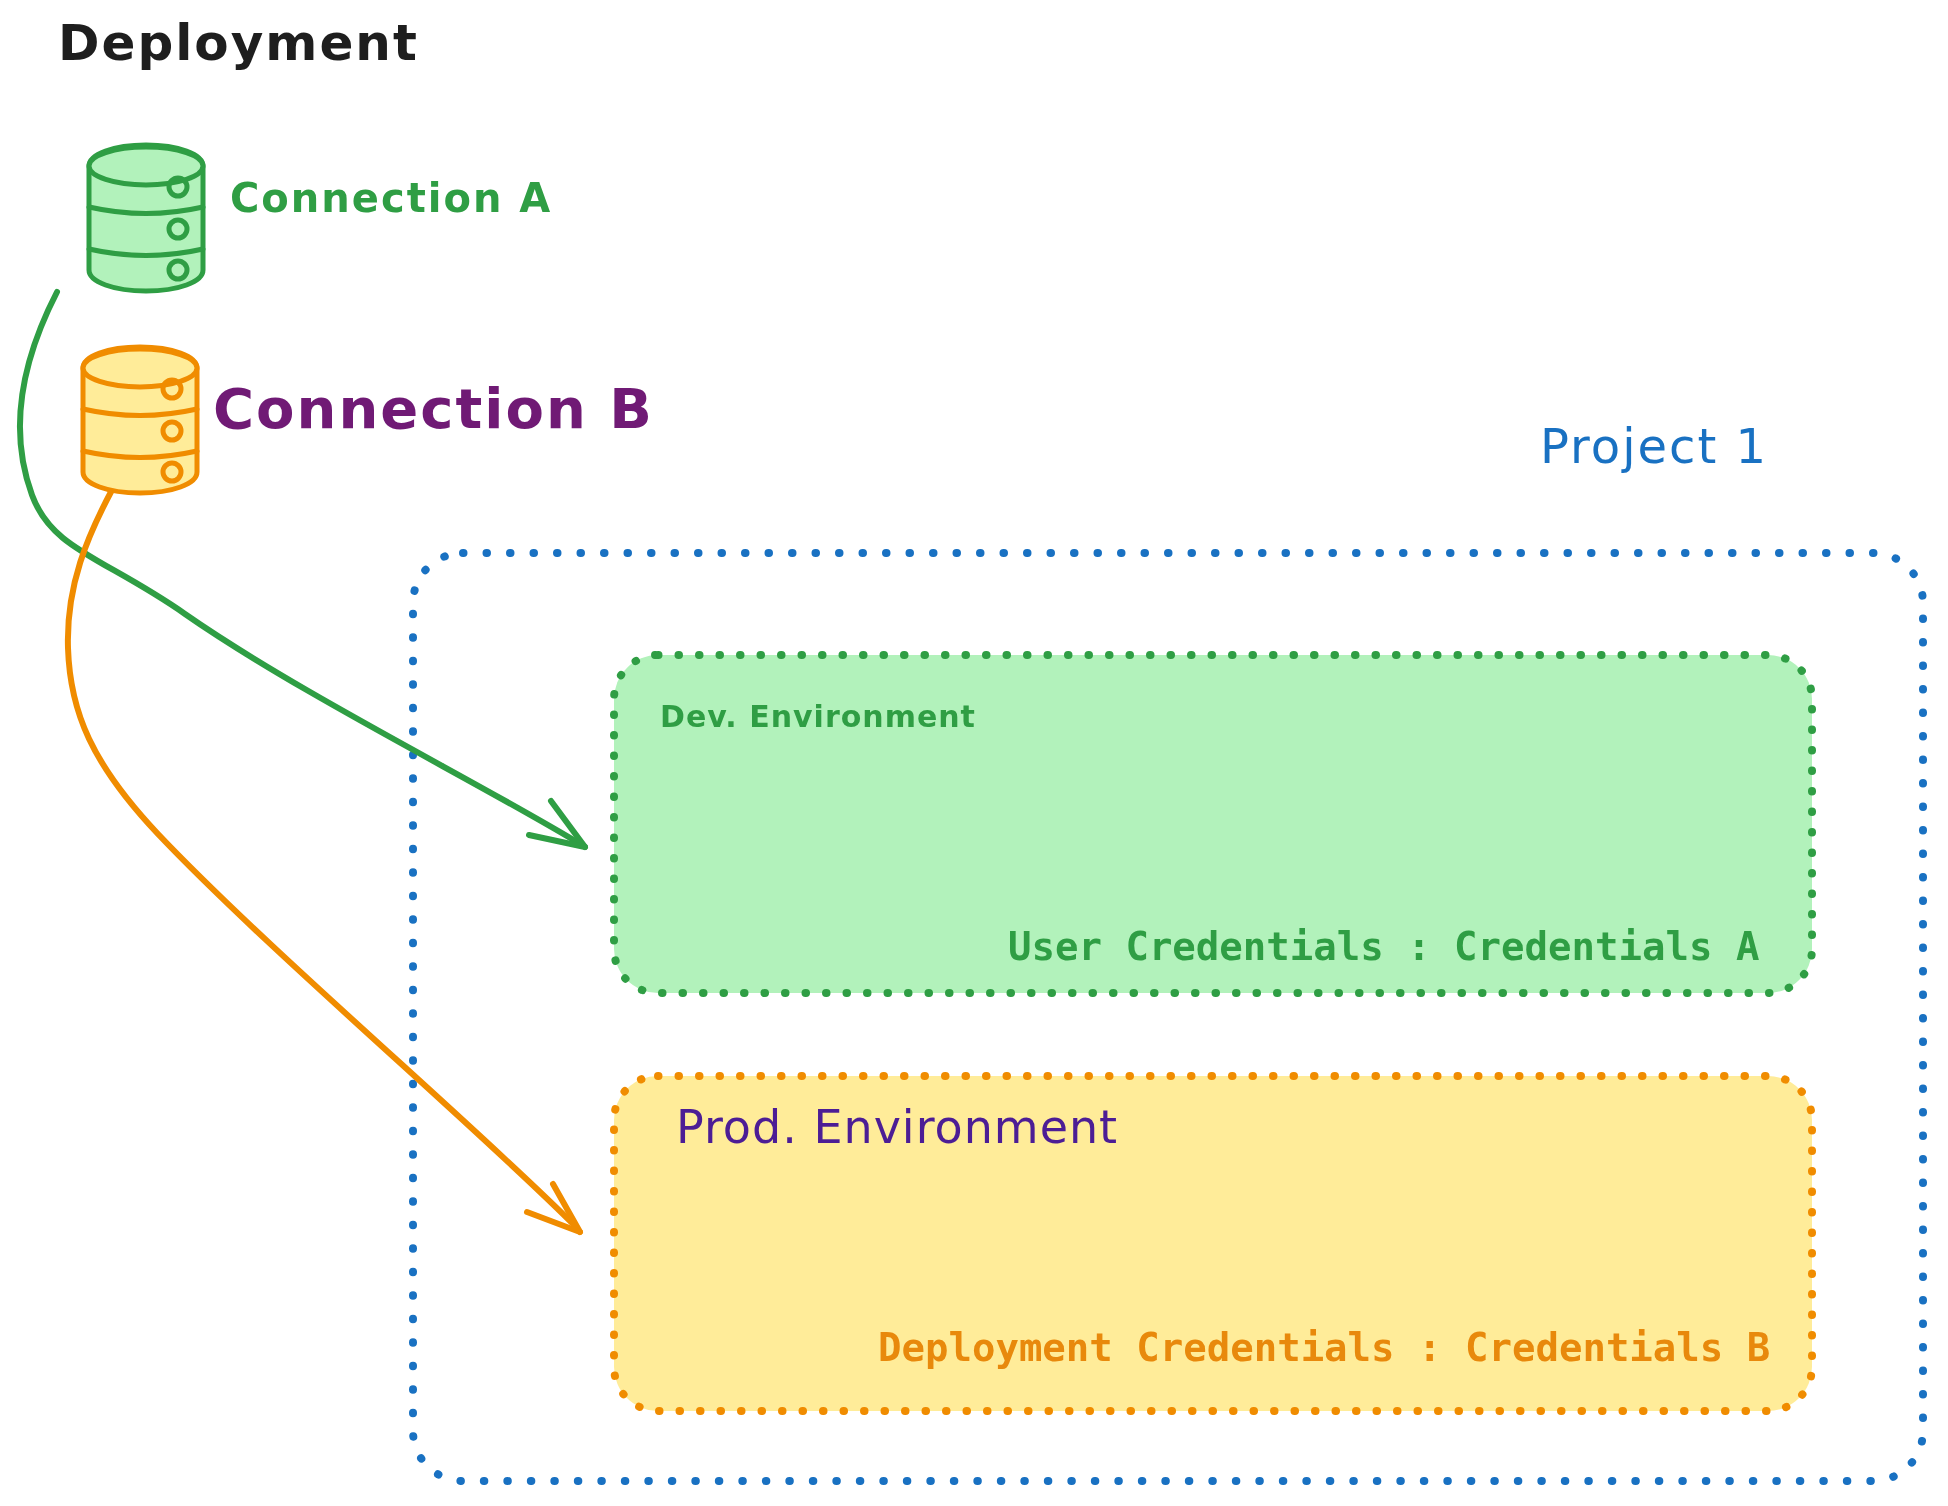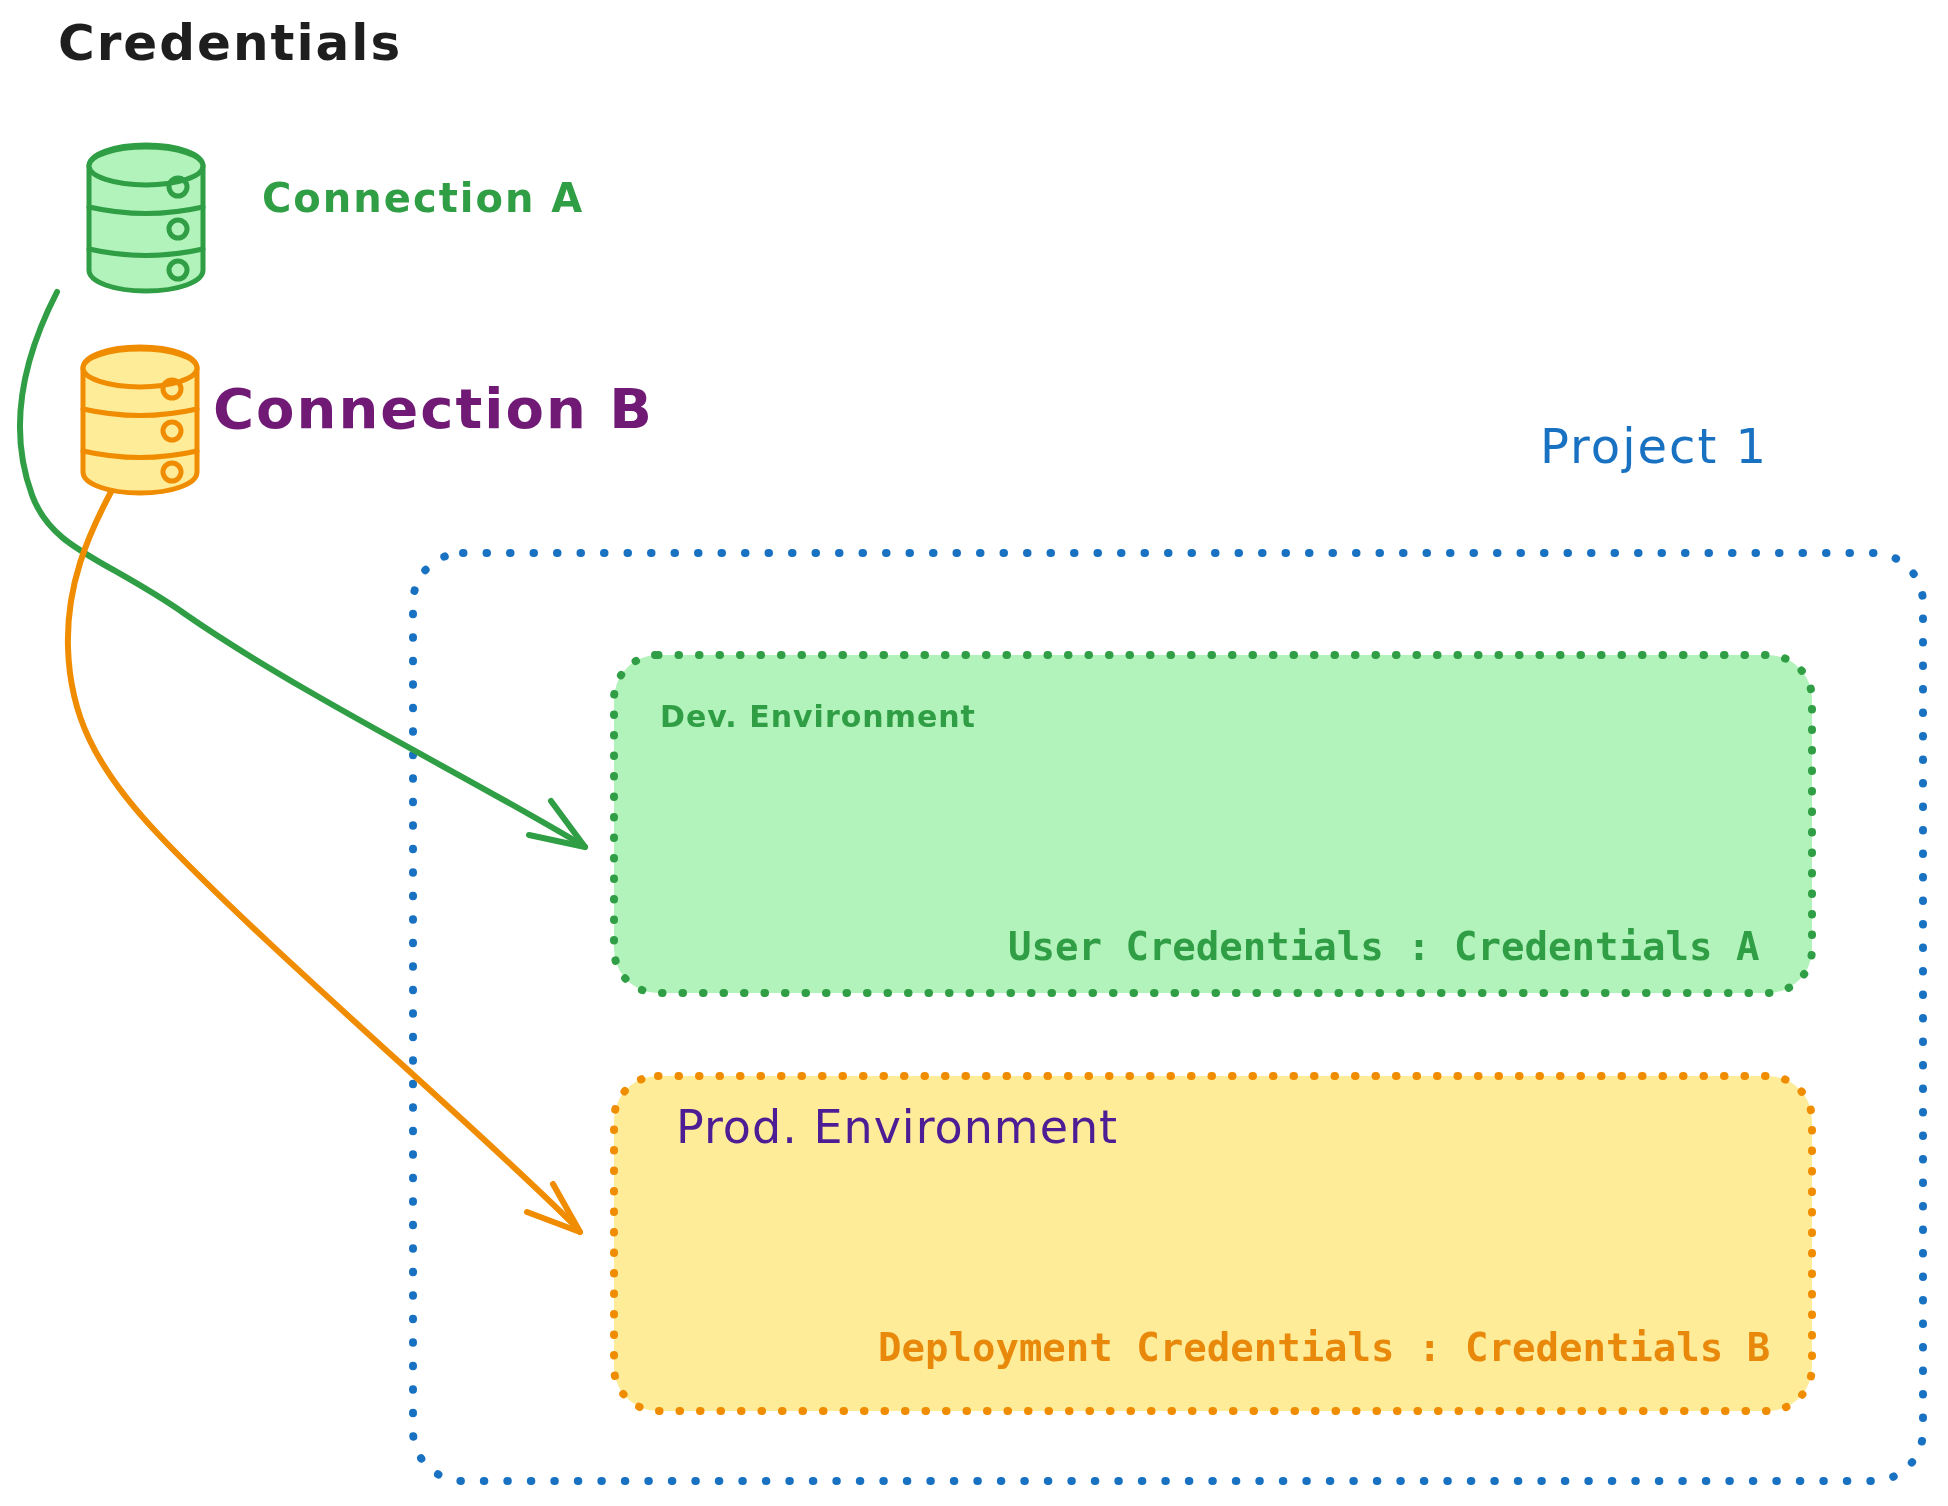--- a/index.html
+++ b/index.html
@@ -15,21 +15,20 @@
   .label{position:absolute;white-space:nowrap;line-height:1.1;}
   .title{
     left:58px;top:16px;
     font-size:50px;font-weight:700;color:#1e1e1e;
     letter-spacing:2px;
   }
   .conn-a{
     left:230px;top:176px;
     font-size:40px;font-weight:700;color:#2f9e44;
     letter-spacing:2px;
-    margin-left:32px;
   }
   .conn-b{
     left:213px;top:378px;
     font-size:56px;font-weight:700;color:#701a75;
     letter-spacing:2px;
   }
   .project-title{
     left:1540px;top:420px;
     font-size:48px;font-weight:400;color:#1971c2;
     letter-spacing:2px;
@@ -96,21 +95,21 @@
       <path d="M3 26 C3 14 28 5 60 5 C92 5 117 14 117 26 L117 130 C117 142 92 151 60 151 C28 151 3 142 3 130 Z" fill="#ffec99"></path>
       <ellipse cx="60" cy="26" rx="57" ry="19" fill="#ffec99"></ellipse>
       <path d="M3 67 Q60 80 117 67" fill="none"></path>
       <path d="M3 109 Q60 122 117 109" fill="none"></path>
       <circle cx="92" cy="47" r="9" fill="none"></circle>
       <circle cx="92" cy="89" r="9" fill="none"></circle>
       <circle cx="92" cy="130" r="9" fill="none"></circle>
     </g>
   </svg>
 
-  <div class="label title">Credentials</div>
+  <div class="label title">Deployment</div>
 
   <div class="label conn-a">Connection A</div>
 
   <div class="label conn-b">Connection B</div>
 
   <div class="label project-title">Project 1</div>
 
   <div class="label dev-title">Dev. Environment</div>
 
   <div class="label creds dev-creds">User Credentials : Credentials A</div>

